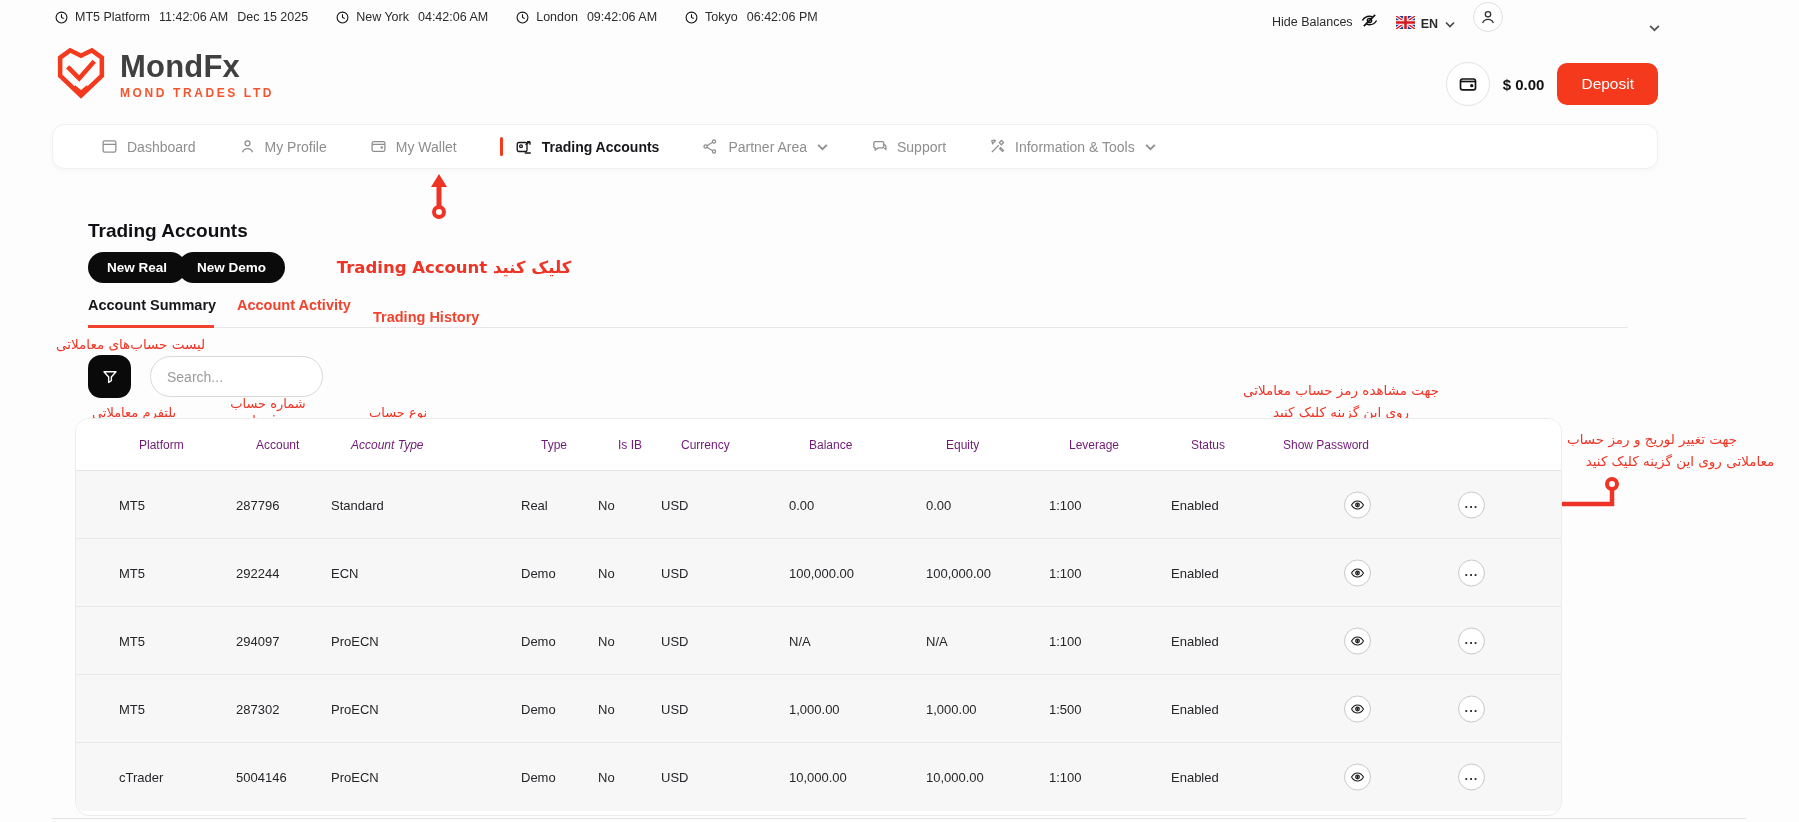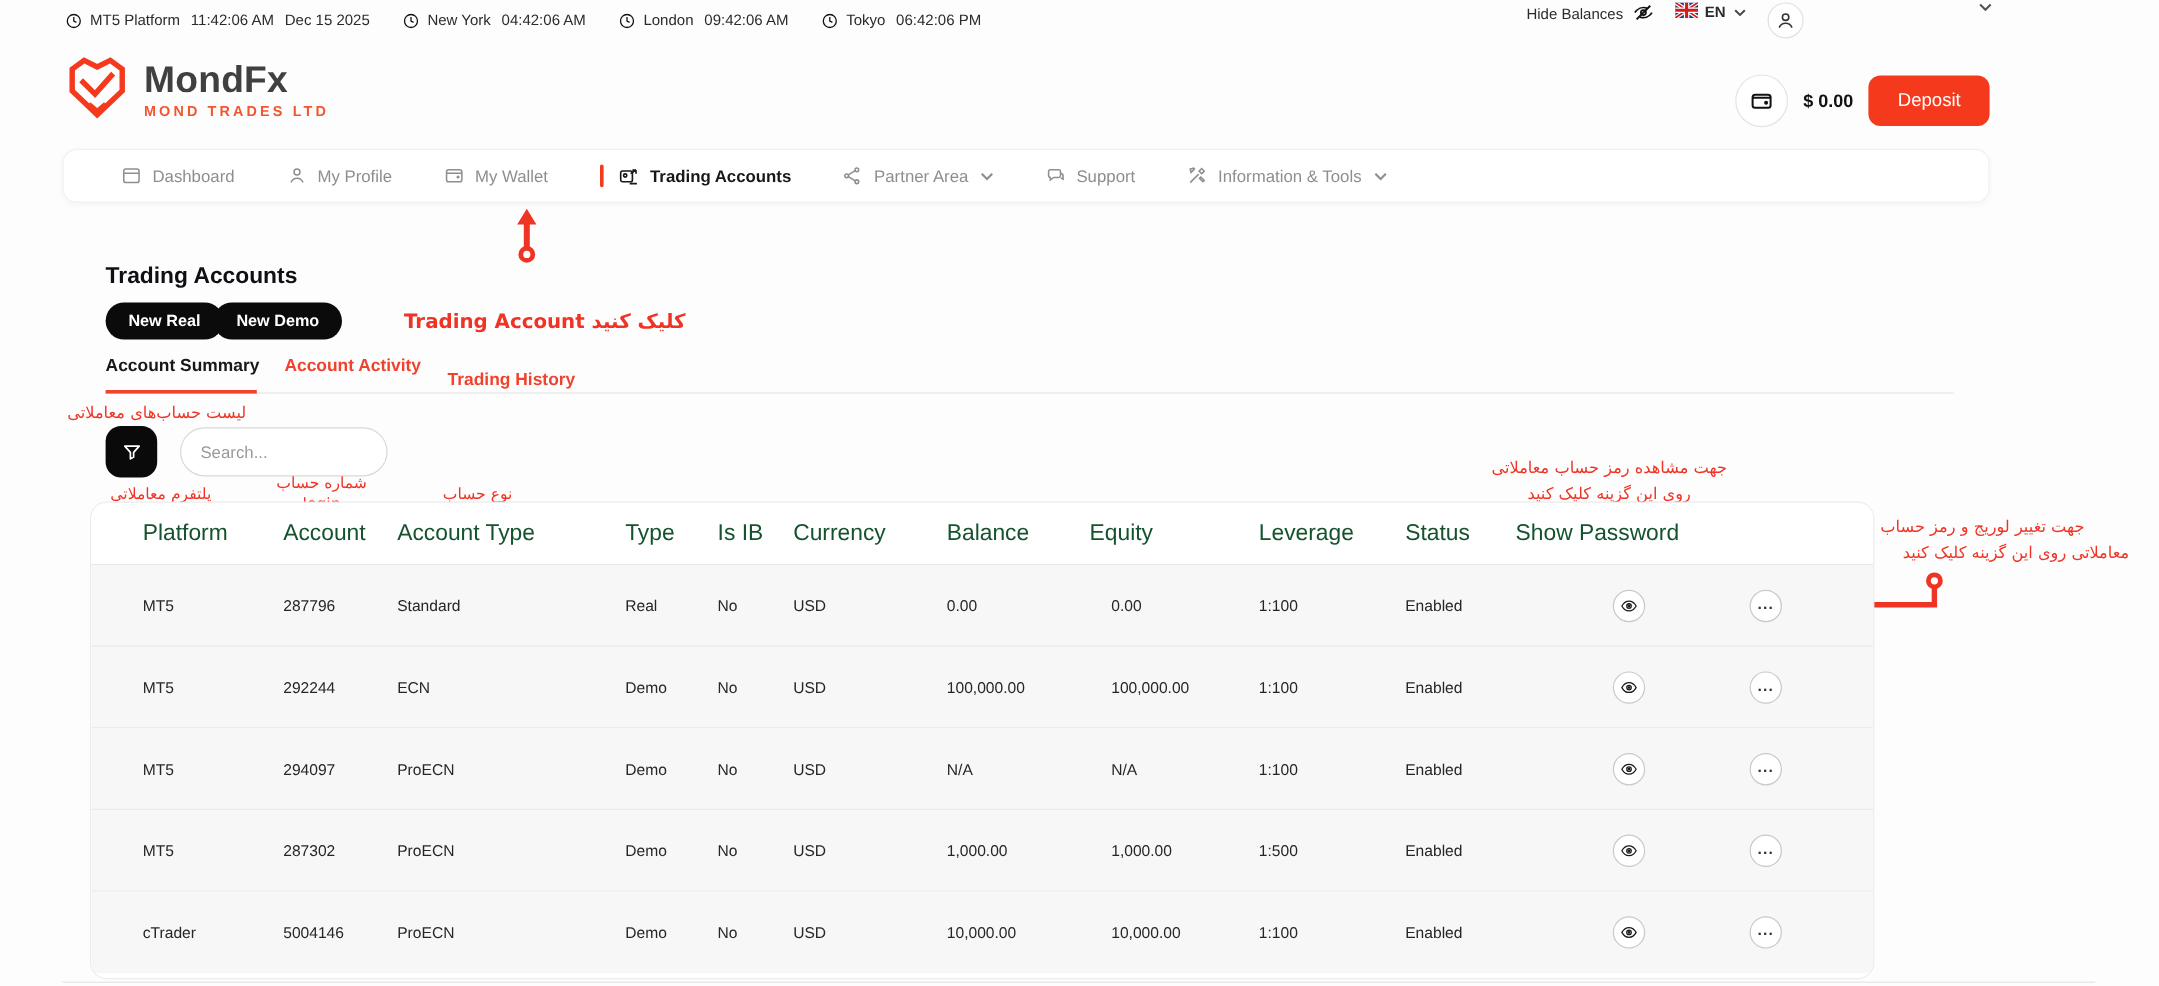--- a/index.html
+++ b/index.html
@@ -11,21 +11,21 @@
   
   .topbar{
     position:absolute; top:0; left:0; width:100%; height:34px;
     display:flex; align-items:center; justify-content:space-between;
     padding:0 139px 0 55px; font-size:12.5px; color:#2b2b2b;
   }
   .clocks{ display:flex; align-items:center; gap:28px; }
   .clock{ display:flex; align-items:center; gap:7px; font-weight:500; }
   .clock svg{ display:block; }
   .clock .t{ margin-left:2px; }
-  .topbar-right{ display:flex; align-items:flex-start; gap:18px; }
+  .topbar-right{ display:flex; align-items:flex-end; gap:18px; }
   .hide-balances{ display:flex; align-items:center; gap:8px; cursor:pointer; font-weight:500; }
   .lang{ display:flex; align-items:center; gap:6px; cursor:pointer; font-weight:700; }
   .avatar{
     width:30px; height:30px; border-radius:50%; border:1px solid #e0e0e0;
     display:flex; align-items:center; justify-content:center; background:#fff; cursor:pointer;
   }
   .far-chevron{ margin-left:128px; color:#555; cursor:pointer; display:flex; }
   
   .brand{ position:absolute; left:52px; top:44px; display:flex; align-items:center; gap:10px; }
   .brand-text .name{ font-size:31px; font-weight:800; color:#404040; letter-spacing:.2px; line-height:1; }
@@ -92,21 +92,21 @@
   .ann-actions-2{ left:1563px; top:452px; width:234px; font-size:13.5px; }
   .ann-arrow{ position:absolute; }
   
   .table-card{
     position:absolute; left:75px; top:418px; width:1487px; height:398px;
     background:#fff; border:1px solid #ececec; border-radius:14px; overflow:hidden;
   }
   .thead{ position:relative; height:52px; background:#fff; border-bottom:1px solid #e6e6e6; }
   .th{
     position:absolute; top:50%; transform:translateY(-50%);
-    font-size:19px; color:#14532d; font-weight:500; white-space:nowrap;
+    font-size:12px; color:#701a75; font-weight:500; white-space:nowrap;margin-left:20px;
   }
   .trow{ position:relative; height:68px; background:#f7f7f7; border-bottom:1px solid #e9e9e9; }
   .trow:last-child{ border-bottom:none; }
   .td{
     position:absolute; top:50%; transform:translateY(-50%);
     font-size:13px; color:#26262a; white-space:nowrap;
   }
   .circle-btn{
     position:absolute; top:50%; transform:translateY(-50%);
     width:27px; height:27px; border-radius:50%; border:1px solid #c9c9c9; background:#fff;
@@ -336,26 +336,26 @@
   <svg class="ann-arrow" style="left:1494px; top:474px;" width="130" height="44" viewBox="0 0 130 44" fill="none">
     <circle cx="118" cy="10" r="5" stroke="#ef3425" stroke-width="4"></circle>
     <path d="M118 16 V30 H24" stroke="#ef3425" stroke-width="4.5"></path>
     <polygon points="8,30 24,22 24,38" fill="#ef3425"></polygon>
   </svg>
 
   <div class="table-card">
     <div class="thead" id="thead">
         <span class="th" style="left: 43px;">Platform</span>
         <span class="th" style="left: 160px;">Account</span>
-        <span class="th" style="left: 255px;">Account Type</span>
+        <span class="th" style="left: 255px; font-style: italic;">Account Type</span>
         <span class="th" style="left: 445px;">Type</span>
         <span class="th" style="left: 522px;">Is IB</span>
         <span class="th" style="left: 585px;">Currency</span>
         <span class="th" style="left: 713px;">Balance</span>
-        <span class="th" style="left: 832px;">Equity</span>
+        <span class="th" style="left: 850px;">Equity</span>
         <span class="th" style="left: 973px;">Leverage</span>
         <span class="th" style="left: 1095px;">Status</span>
         <span class="th" style="left: 1187px;">Show Password</span>
       </div>
     <div id="tbody">
         <div class="trow">
           <span class="td" style="left: 43px;">MT5</span>
           <span class="td" style="left: 160px;">287796</span>
           <span class="td" style="left: 255px;">Standard</span>
           <span class="td" style="left: 445px;">Real</span>

